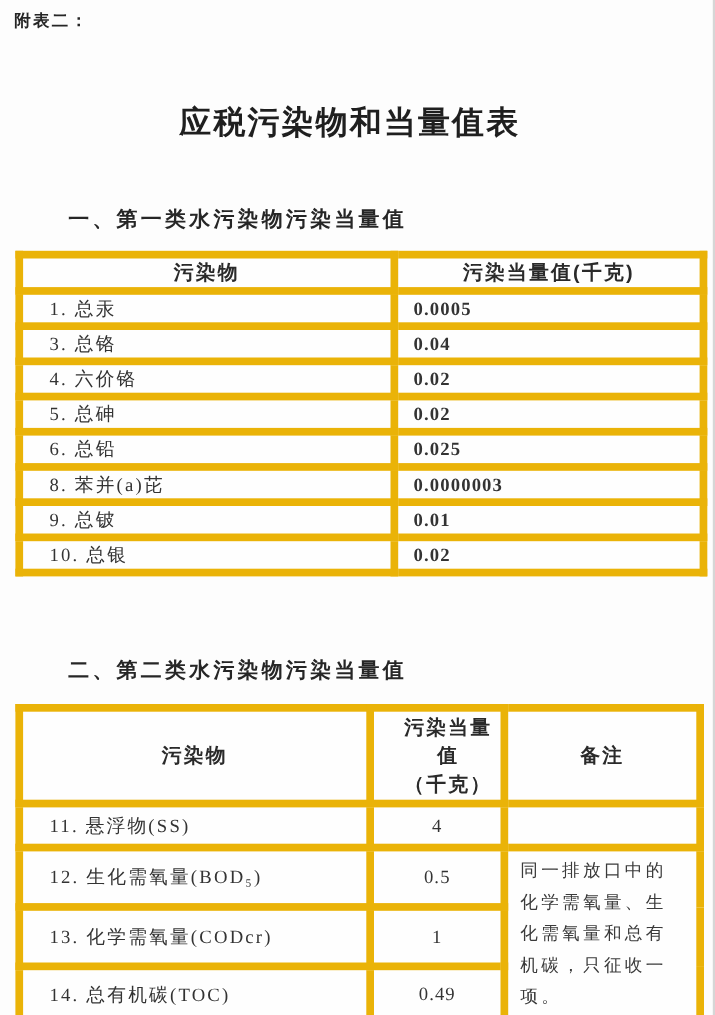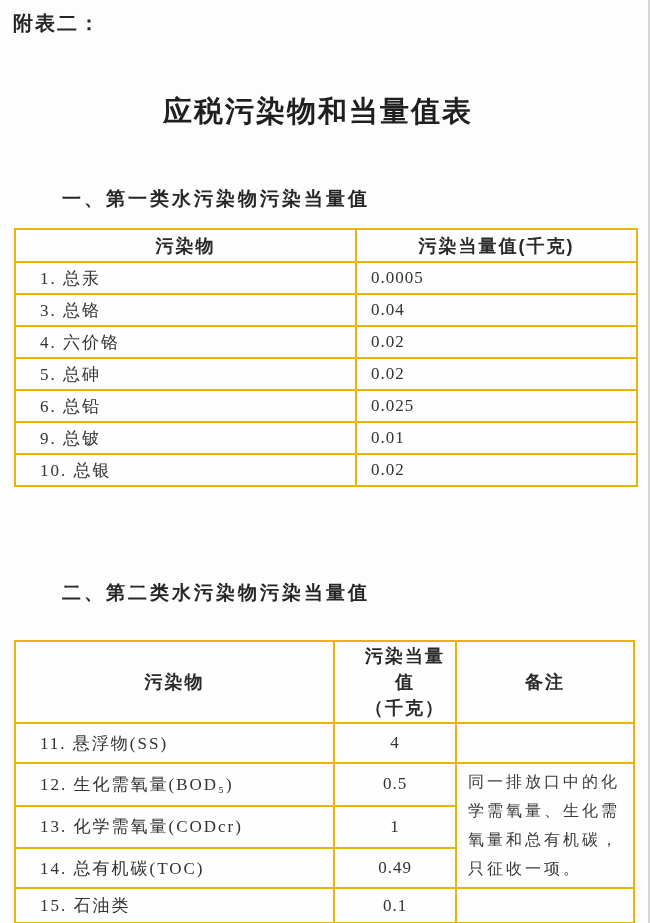--- a/index.html
+++ b/index.html
@@ -7,49 +7,49 @@
     width: 650px; height: 923px;
     background: #fdfdfd;
     color: #2e2e2e;
     font-family: "Liberation Serif", "DejaVu Serif", serif;
     position: relative;
     overflow: hidden;
   }
   .appendix-label {
     position: absolute; left: 13px; top: 10px;
     font-family: Liberation Sans, sans-serif;
-    font-weight: bold; font-size: 20px; letter-spacing: 2px;
+    font-weight: bold; font-size: 15px; letter-spacing: 2px;
     color: #262626;
   }
   .doc-title {
     position: absolute; left: 0; right: 14px; top: 92px;
     text-align: center;
     font-family: "Liberation Serif", "DejaVu Serif", serif;
     font-weight: bold; font-size: 29px; letter-spacing: 2px;
     color: #1f1f1f;
   }
   .section-heading {
     position: absolute; left: 62px;
     font-family: "Liberation Sans", "DejaVu Sans", sans-serif;
     font-weight: bold; font-size: 19px; letter-spacing: 3px;
     color: #262626; white-space: nowrap;
   }
   #section1-heading { top: 186px; }
-  #section2-heading { top: 580px; }
+  #section2-heading { top: 596px; }
 
   table {
     position: absolute; left: 14px;
     border-collapse: collapse; table-layout: fixed;
     background: #fefefe;
     border: 2px solid #3a3a3a;
   }
   #table1 { top: 228px; width: 622px; }
   #table2 { top: 640px; width: 619px; }
   th, td {
-    border: 2px solid #eab308;
+    border: 7px solid #eab308;
     box-sizing: border-box;
     vertical-align: middle;
     overflow: hidden;
   }
   th {
     font-family: "Liberation Sans", "DejaVu Sans", sans-serif;
     font-weight: bold; font-size: 18px; letter-spacing: 2px;
     color: #2a2a2a; text-align: center;
   }
   th .th-line { display: block; line-height: 1.45; padding-left: 20px; }
@@ -59,21 +59,21 @@
   #table2 tbody tr { height: 40px; }
   #table2 tbody tr:nth-child(4) { height: 38px; }
   #table2 tbody tr:nth-child(5) { height: 35px; }
 
   td.pollutant-cell {
     text-align: left; padding-left: 24px;
     font-size: 17px; letter-spacing: 2px; color: #333;
   }
   td.value-cell-left {
     text-align: left; padding-left: 14px;
-    font-size: 17px; letter-spacing: 1px; color: #333;
+    font-size: 17px; letter-spacing: 1px; color: #333; font-weight: bold;
   }
   td.value-cell-center {
     text-align: center;
     font-size: 17px; letter-spacing: 1px; color: #333;
   }
   td.merged-remark-cell {
     font-size: 16px; letter-spacing: 3px; line-height: 1.8;
     padding: 4px 9px 4px 11px; text-align: left;
     color: #3a3a3a; vertical-align: middle;
   }
@@ -115,20 +115,24 @@
       <td class="pollutant-cell">4. 六价铬</td>
       <td class="value-cell-left">0.02</td>
     </tr>
     <tr>
       <td class="pollutant-cell">5. 总砷</td>
       <td class="value-cell-left">0.02</td>
     </tr>
     <tr>
       <td class="pollutant-cell">6. 总铅</td>
       <td class="value-cell-left">0.025</td>
+    </tr>
+    <tr>
+      <td class="pollutant-cell">8. 苯并(a)芘</td>
+      <td class="value-cell-left">0.0000003</td>
     </tr>
     <tr>
       <td class="pollutant-cell">9. 总铍</td>
       <td class="value-cell-left">0.01</td>
     </tr>
     <tr>
       <td class="pollutant-cell">10. 总银</td>
       <td class="value-cell-left">0.02</td>
     </tr>
   </tbody>

